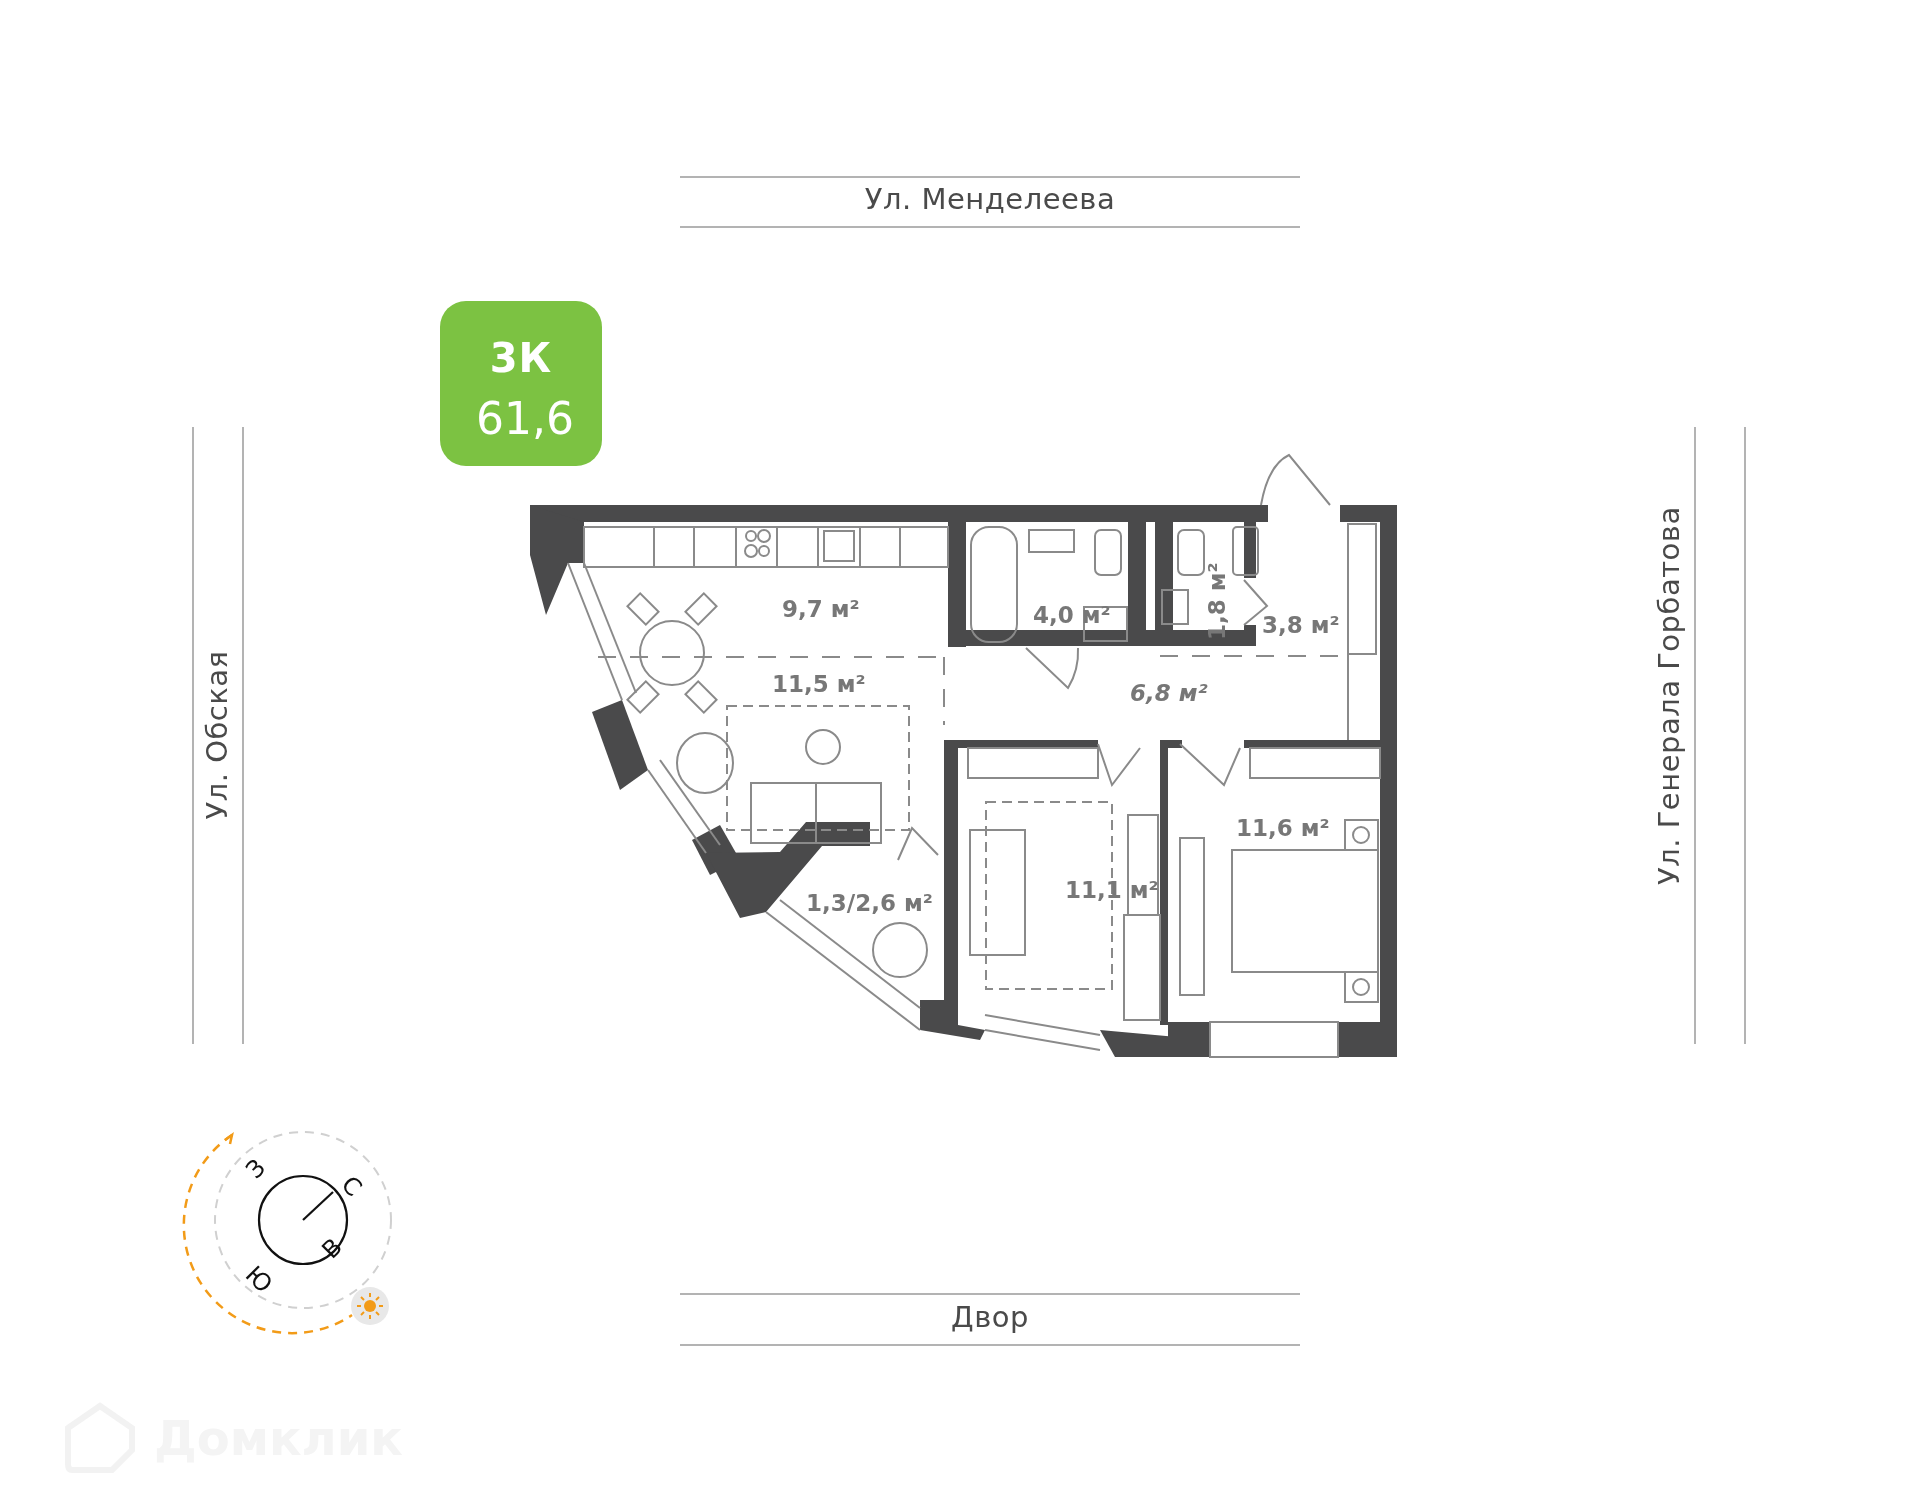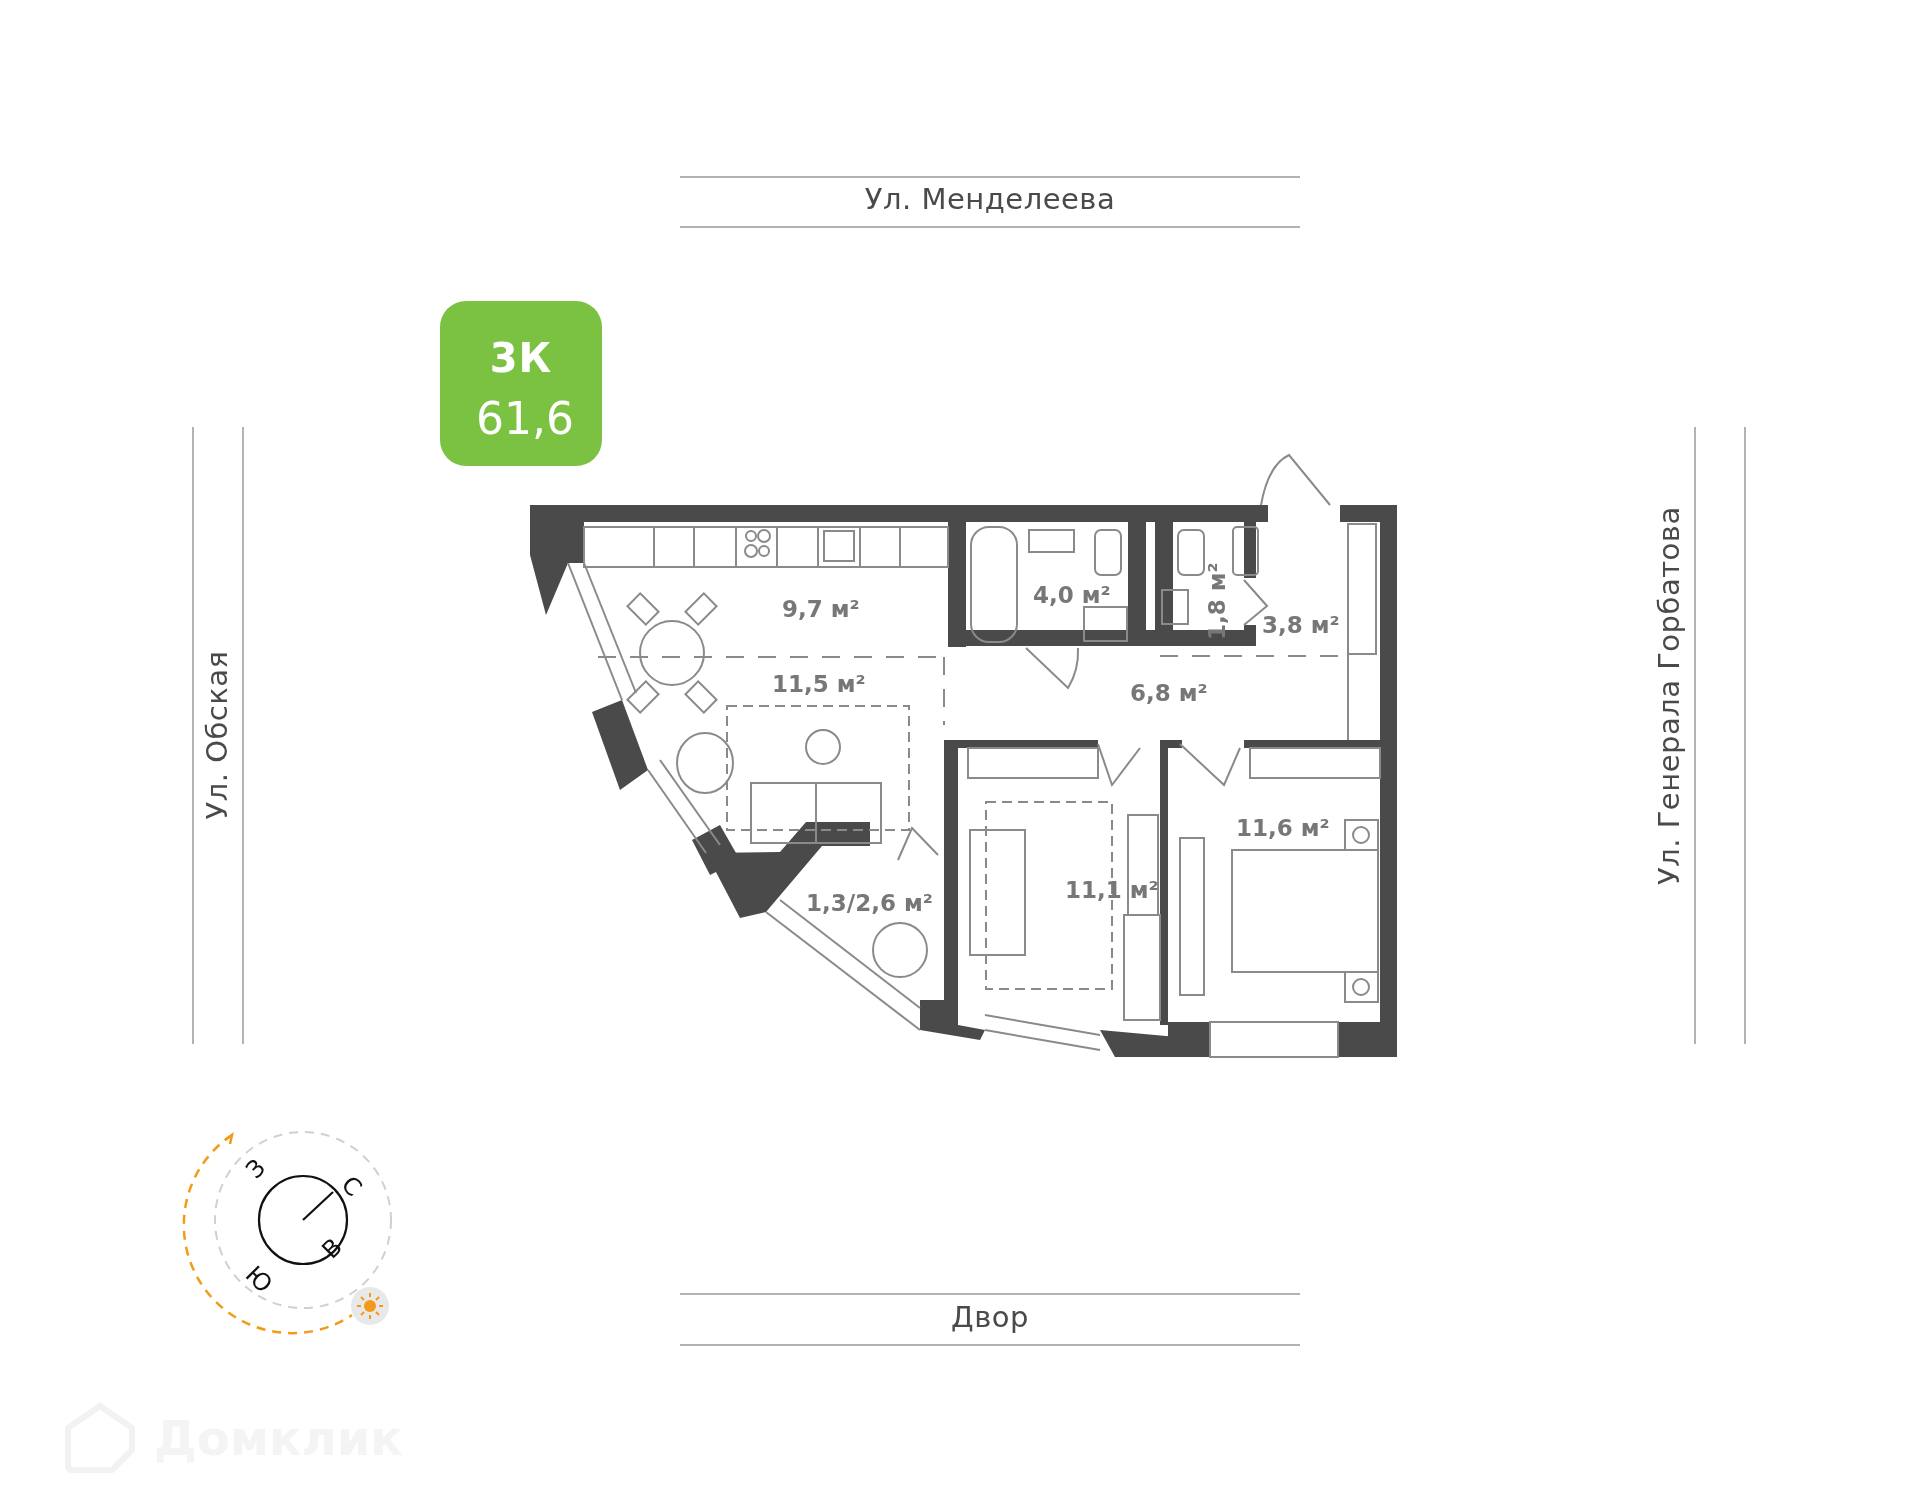--- a/index.html
+++ b/index.html
@@ -151,24 +151,24 @@
 
   <g stroke="#8a8a8a" stroke-width="2" stroke-dasharray="18,14" fill="none">
     <line x1="598" y1="657" x2="944" y2="657"></line>
     <line x1="1160" y1="656" x2="1345" y2="656"></line>
     <line x1="944" y1="657" x2="944" y2="725"></line>
   </g>
 </svg>
 
 <div class="area" style="left:782px;top:596px;">9,7 м²</div>
 <div class="area" style="left:772px;top:671px;">11,5 м²</div>
-<div class="area" style="left:1033px;top:582px;">4,0 м²</div>
+<div class="area" style="left:1033px;top:602px;">4,0 м²</div>
 <div class="area" style="left:1184px;top:595px;transform:rotate(-90deg);transform-origin:left top;top:640px;left:1204px;">1,8 м²</div>
 <div class="area" style="left:1262px;top:612px;">3,8 м²</div>
-<div class="area" style="left:1130px;top:680px;">6,8 м²</div>
+<div class="area" style="left:1130px;top:680px;font-style:italic;">6,8 м²</div>
 <div class="area" style="left:806px;top:890px;">1,3/2,6 м²</div>
 <div class="area" style="left:1025px;top:877px;margin-left:40px;">11,1 м²</div>
 <div class="area" style="left:1236px;top:815px;text-align:right;">11,6 м²</div>
 
 <svg style="position:absolute;left:180px;top:1110px;" width="250" height="240" viewBox="0 0 250 240">
   <circle cx="123" cy="110" r="88" fill="none" stroke="#d0d0d0" stroke-width="2" stroke-dasharray="9,7"></circle>
   <path d="M52,25 A88,88 0 0 0 172,205" fill="none" stroke="#f29b18" stroke-width="2.5" stroke-dasharray="9,7"></path>
   <path d="M45,30 L52,25 L50,34" fill="none" stroke="#f29b18" stroke-width="2.5"></path>
   <circle cx="123" cy="110" r="44" fill="none" stroke="#111" stroke-width="2.2"></circle>
   <line x1="123" y1="110" x2="153" y2="82" stroke="#111" stroke-width="2.2"></line>

